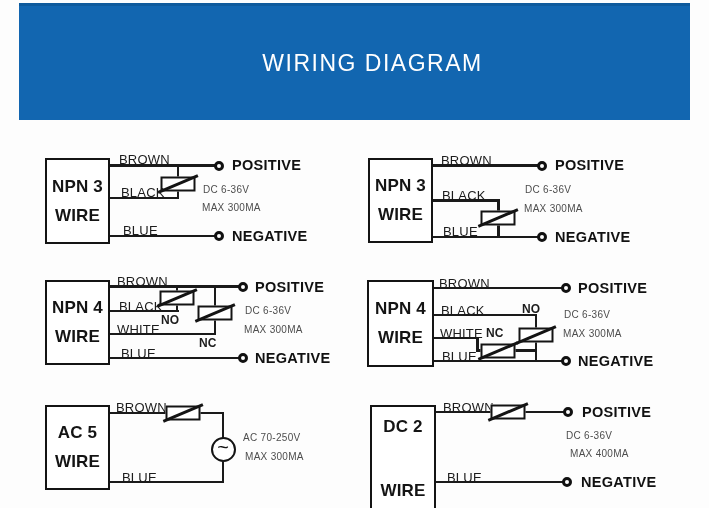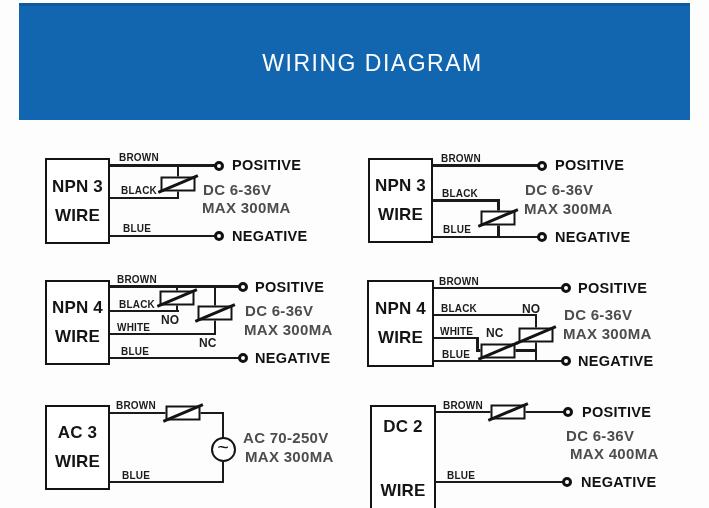--- a/index.html
+++ b/index.html
@@ -16,24 +16,24 @@
   .v{position:absolute;width:2.5px;background:var(--wire);}
   .box{position:absolute;box-sizing:border-box;border:2.5px solid #141414;background:#fff;
        display:flex;flex-direction:column;align-items:center;justify-content:center;gap:9px;
        font-size:17px;font-weight:700;color:#141414;letter-spacing:.2px;}
   .load{position:absolute;box-sizing:border-box;width:35px;height:15px;border:2.5px solid #141414;
         background:#fff;transform:translate(-50%,-50%);}
   .load::before{content:"";position:absolute;left:-6px;right:-6px;top:50%;height:2.5px;margin-top:-1.25px;
         background:#141414;transform:rotate(-23deg);}
   .term{position:absolute;box-sizing:border-box;width:10px;height:10px;border:3px solid #111;
         border-radius:50%;background:#fff;transform:translate(-50%,-50%);}
-  .wl{position:absolute;font-size:10px;font-weight:700;color:#1c1c1c;letter-spacing:.2px;white-space:nowrap;}
+  .wl{position:absolute;font-size:13px;font-weight:400;color:#1c1c1c;letter-spacing:.2px;white-space:nowrap;}
   .cl{position:absolute;font-size:12px;font-weight:700;color:#1c1c1c;white-space:nowrap;}
   .tl{position:absolute;font-size:14.5px;font-weight:700;color:#111;letter-spacing:.3px;white-space:nowrap;line-height:17px;}
-  .spec{position:absolute;font-size:15px;font-weight:700;color:var(--spec);letter-spacing:.3px;white-space:nowrap;line-height:17px;}
+  .spec{position:absolute;font-size:10px;font-weight:400;color:var(--spec);letter-spacing:.3px;white-space:nowrap;line-height:17px;}
   .acsrc{position:absolute;box-sizing:border-box;width:25px;height:25px;border:2.5px solid #141414;
          border-radius:50%;background:#fff;display:flex;align-items:center;justify-content:center;
          font-size:20px;font-weight:400;color:#141414;padding-bottom:3px;}
 
   .logo{position:absolute;left:324px;top:232px;width:78px;height:41px;box-sizing:border-box;
         border:4px solid #0d0d0d;border-radius:13px;background:#fff;z-index:5;overflow:hidden;}
   .logo-brand{position:absolute;left:4px;top:0px;font-size:15px;font-weight:700;font-style:italic;
         color:#0d0d0d;letter-spacing:.5px;white-space:nowrap;}
   .logo-stripe{position:absolute;left:4px;right:6px;height:1.5px;background:#fff;}
   .logo-sub{position:absolute;left:4px;top:19.5px;font-size:5.5px;font-weight:700;color:#0d0d0d;white-space:nowrap;}
@@ -141,21 +141,21 @@
     <div class="term" style="left:566px;top:288px;"></div>
     <div class="term" style="left:566px;top:361px;"></div>
     <span class="tl" style="left:578px;top:280px;">POSITIVE</span>
     <span class="tl" style="left:578px;top:353px;">NEGATIVE</span>
     <span class="spec" style="left:564px;top:306px;">DC 6-36V</span>
     <span class="spec" style="left:563px;top:325px;">MAX 300MA</span>
   </div>
 
   <div>
     <div class="box" style="left:45px;top:405px;width:65px;height:85px;">
-      <span>AC 3</span>
+      <span>AC 5</span>
       <span>WIRE</span>
     </div>
     <span class="wl" style="left:116px;top:400px;">BROWN</span>
     <div class="h" style="left:110px;top:411.5px;width:114px;"></div>
     <div class="load" style="left:183px;top:412.5px;"></div>
     <div class="v" style="left:221.5px;top:411.5px;height:27px;"></div>
     <div class="acsrc" style="left:210.5px;top:436.5px;">
       <span>~</span>
     </div>
     <div class="v" style="left:221.5px;top:459.5px;height:23px;"></div>

